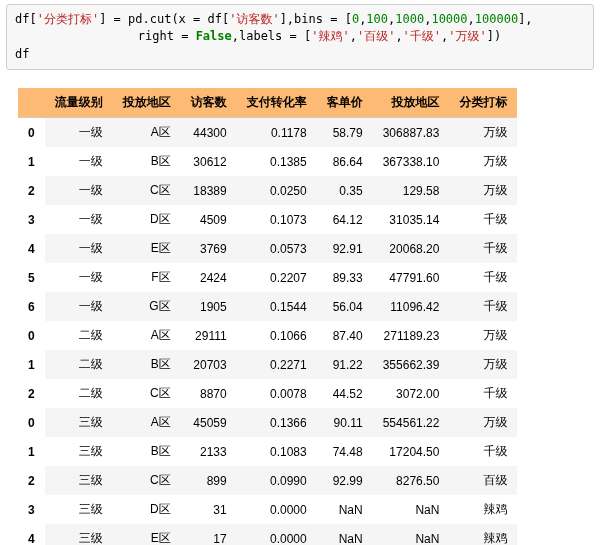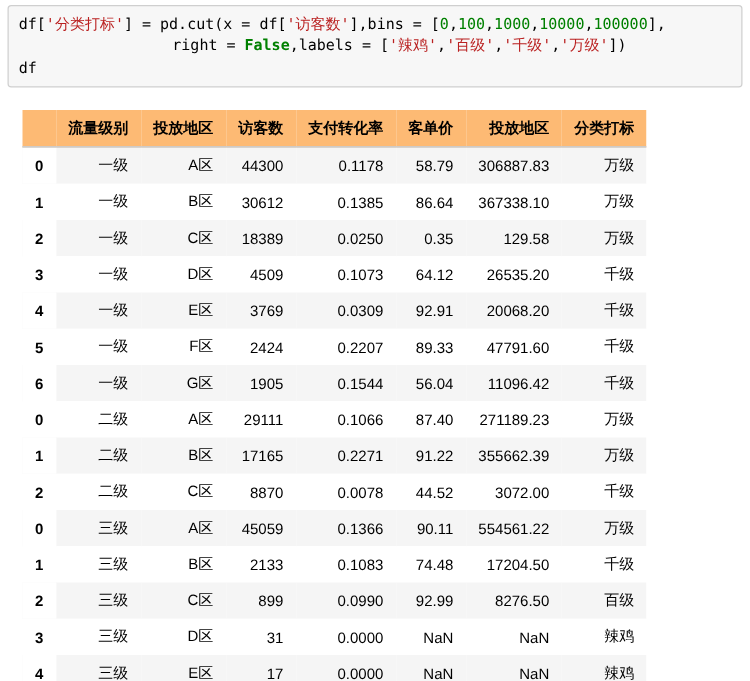--- a/index.html
+++ b/index.html
@@ -109,29 +109,29 @@
           <td>129.58</td>
           <td>万级</td>
         </tr>
         <tr>
           <th>3</th>
           <td>一级</td>
           <td>D区</td>
           <td>4509</td>
           <td>0.1073</td>
           <td>64.12</td>
-          <td>26535.20</td>
+          <td>31035.14</td>
           <td>千级</td>
         </tr>
         <tr>
           <th>4</th>
           <td>一级</td>
           <td>E区</td>
           <td>3769</td>
-          <td>0.0309</td>
+          <td>0.0573</td>
           <td>92.91</td>
           <td>20068.20</td>
           <td>千级</td>
         </tr>
         <tr>
           <th>5</th>
           <td>一级</td>
           <td>F区</td>
           <td>2424</td>
           <td>0.2207</td>
@@ -156,21 +156,21 @@
           <td>29111</td>
           <td>0.1066</td>
           <td>87.40</td>
           <td>271189.23</td>
           <td>万级</td>
         </tr>
         <tr>
           <th>1</th>
           <td>二级</td>
           <td>B区</td>
-          <td>17165</td>
+          <td>20703</td>
           <td>0.2271</td>
           <td>91.22</td>
           <td>355662.39</td>
           <td>万级</td>
         </tr>
         <tr>
           <th>2</th>
           <td>二级</td>
           <td>C区</td>
           <td>8870</td>

